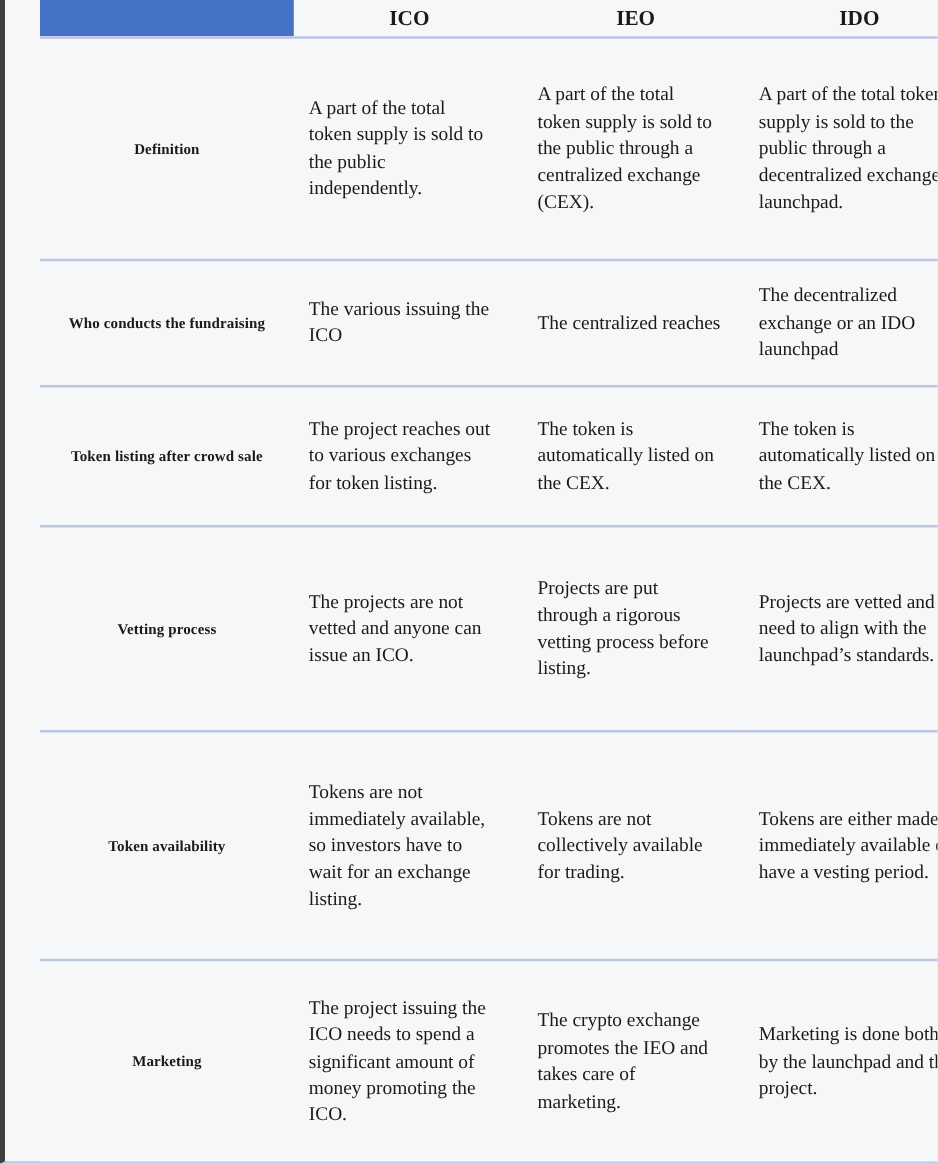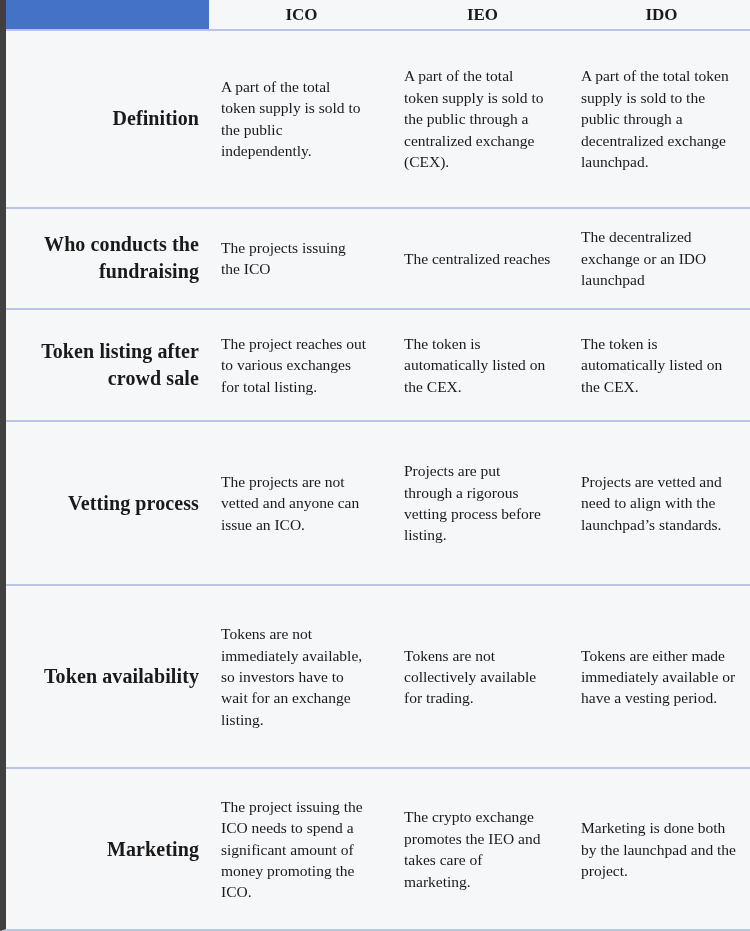--- a/index.html
+++ b/index.html
@@ -14,25 +14,26 @@
     overflow: hidden;
     font-family: "Liberation Serif", "DejaVu Serif", serif;
     color: #1a1a1a;
   }
 
   .table-wrap {
     width: 750px;
     height: 931px;
     box-sizing: border-box;
     background: #f6f7f9;
-    border-left: 6px solid #404040;
+    border-left: 4px solid #404040;
     border-right: 2px solid #b9c5e3;
     border-bottom: 2px solid #b9c5e3;
     display: flex;
     flex-direction: column;
+    padding-left: 28px;
   }
 
   table.cmp {
     width: 100%;
     height: 100%;
     border-collapse: collapse;
     table-layout: fixed;
     background: #f6f7f9;
   }
 
@@ -76,23 +77,23 @@
   tbody tr:last-child { border-bottom: none; }
 
   td {
     padding: 0;
     border: none;
     vertical-align: middle;
     background: #f6f7f9;
   }
 
   td.row-label {
-    text-align: right;
+    text-align: center;
     font-weight: bold;
-    font-size: 20px;
+    font-size: 12px;
     line-height: 1.35;
     padding: 4px 10px;
     letter-spacing: 0.1px;
   }
 
   td.cell {
     font-size: 15.5px;
     line-height: 1.38;
     text-align: left;
     padding: 6px 14px 6px 10px;
@@ -136,28 +137,28 @@
 
       <tr class="r0">
         <td class="row-label nowrap-break">Definition</td>
         <td class="cell ico">A part of the total token supply is sold to the public independently.</td>
         <td class="cell ieo">A part of the total token supply is sold to the public through a centralized exchange (CEX).</td>
         <td class="cell ido">A part of the total token supply is sold to the public through a decentralized exchange launchpad.</td>
       </tr>
 
       <tr class="r1">
         <td class="row-label nowrap-break">Who conducts the fundraising</td>
-        <td class="cell ico">The projects issuing the ICO</td>
+        <td class="cell ico">The various issuing the ICO</td>
         <td class="cell ieo">The centralized reaches</td>
         <td class="cell ido">The decentralized exchange or an IDO launchpad</td>
       </tr>
 
       <tr class="r2">
         <td class="row-label nowrap-break">Token listing after crowd sale</td>
-        <td class="cell ico">The project reaches out to various exchanges for total listing.</td>
+        <td class="cell ico">The project reaches out to various exchanges for token listing.</td>
         <td class="cell ieo">The token is automatically listed on the CEX.</td>
         <td class="cell ido">The token is automatically listed on the CEX.</td>
       </tr>
 
       <tr class="r3">
         <td class="row-label nowrap-break">Vetting process</td>
         <td class="cell ico">The projects are not vetted and anyone can issue an ICO.</td>
         <td class="cell ieo">Projects are put through a rigorous vetting process before listing.</td>
         <td class="cell ido">Projects are vetted and need to align with the launchpad’s standards.</td>
       </tr>

